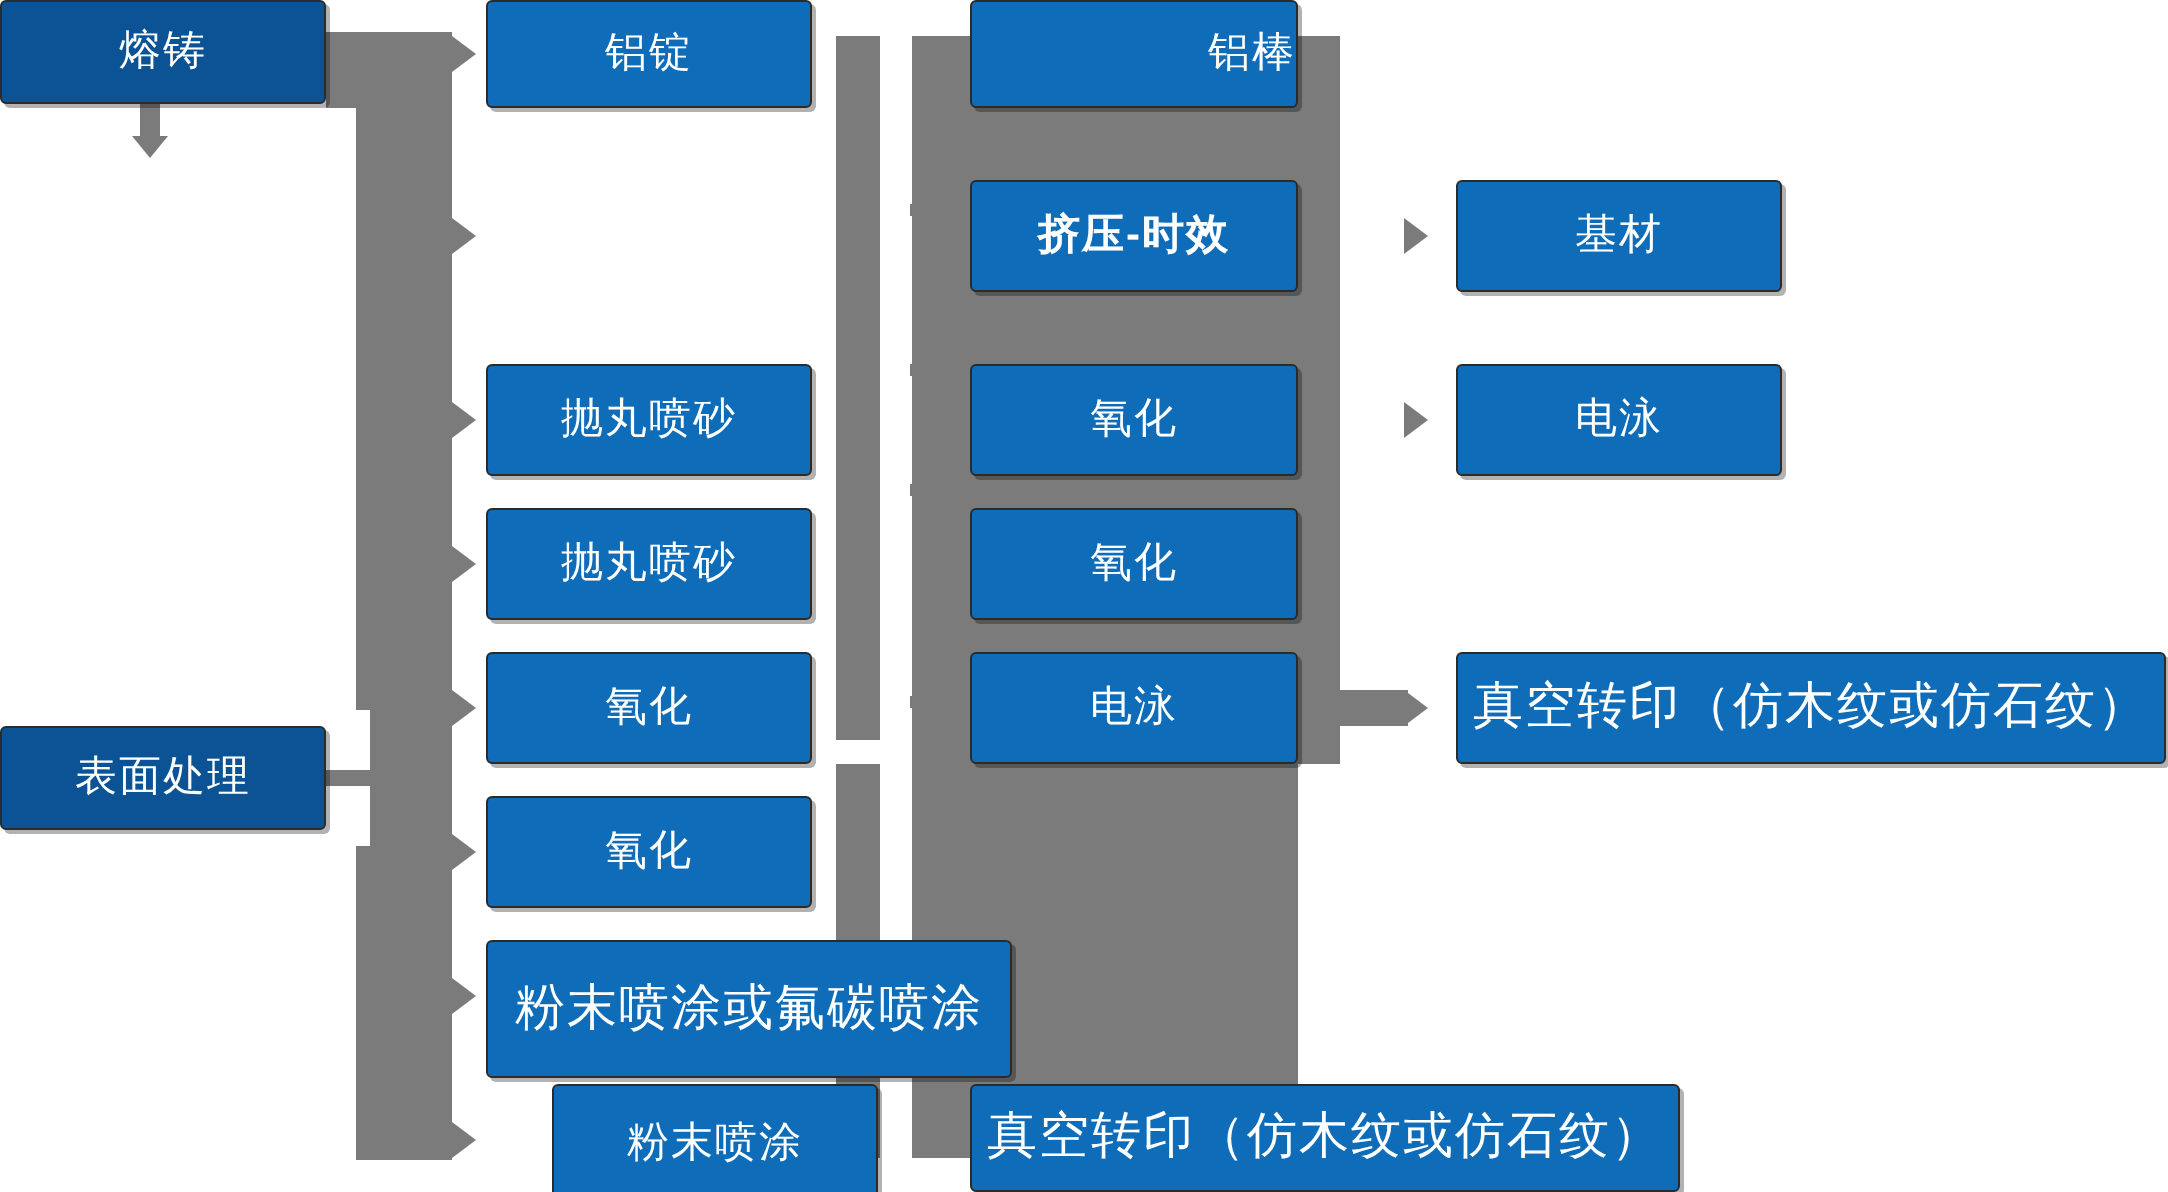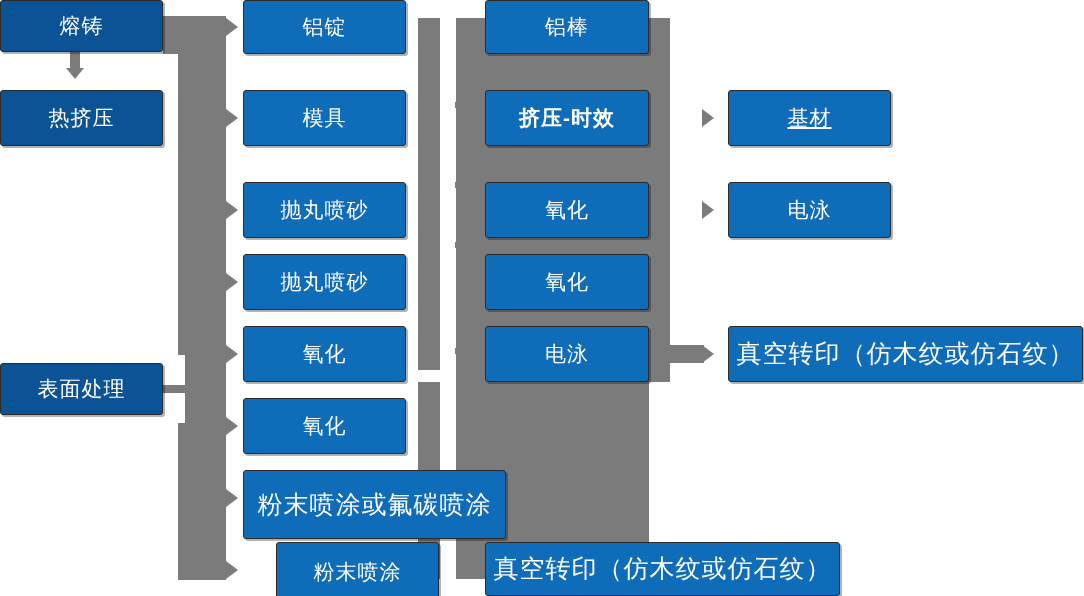--- a/index.html
+++ b/index.html
@@ -109,72 +109,66 @@
 
   <div class="gray-arrow" style="left:702px; top:109px;"></div>
   <div class="gray-arrow" style="left:702px; top:201px;"></div>
   <div class="gray-arrow" style="left:702px; top:345px;"></div>
 
   <div class="gray" style="left:670px; top:345px; width:34px; height:18px;"></div>
 
   <div class="node dark" style="left:0px; top:0px; width:163px; height:52px;">
     <span>熔铸</span>
   </div>
-  <div class="node dark" style="left:0px; top:90px; width:163px; height:56px;">
-    <span>热挤压</span>
-  </div>
   <div class="node dark" style="left:0px; top:363px; width:163px; height:52px;">
     <span>表面处理</span>
   </div>
 
   <div class="node mid" style="left:243px; top:0px; width:163px; height:54px;justify-content:center;">
     <span>铝锭</span>
-  </div>
-  <div class="node mid" style="left:243px; top:90px; width:163px; height:56px;">
-    <span>模具</span>
   </div>
   <div class="node mid" style="left:243px; top:182px; width:163px; height:56px;">
     <span>抛丸喷砂</span>
   </div>
   <div class="node mid" style="left:243px; top:254px; width:163px; height:56px;">
     <span>抛丸喷砂</span>
   </div>
   <div class="node mid" style="left:243px; top:326px; width:163px; height:56px;">
     <span>氧化</span>
   </div>
   <div class="node mid" style="left:243px; top:398px; width:163px; height:56px;">
     <span>氧化</span>
   </div>
   <div class="node mid wide" style="left:243px; top:470px; width:263px; height:69px;">
     <span>粉末喷涂或氟碳喷涂</span>
   </div>
   <div class="node mid" style="left:243px; top:542px; width:163px; height:60px;margin-left:33px;">
     <span>粉末喷涂</span>
   </div>
 
-  <div class="node mid" style="left:485px; top:0px; width:164px; height:54px;">
+  <div class="node mid" style="left:485px; top:0px; width:164px; height:54px;justify-content:flex-end;">
     <span>铝棒</span>
   </div>
   <div class="node mid" style="left:485px; top:90px; width:164px; height:56px;font-weight:bold;">
     <span>挤压-时效</span>
   </div>
   <div class="node mid" style="left:485px; top:182px; width:164px; height:56px;">
     <span>氧化</span>
   </div>
   <div class="node mid" style="left:485px; top:254px; width:164px; height:56px;">
     <span>氧化</span>
   </div>
   <div class="node mid" style="left:485px; top:326px; width:164px; height:56px;">
     <span>电泳</span>
   </div>
   <div class="node mid wide" style="left:485px; top:542px; width:355px; height:54px;">
     <span>真空转印（仿木纹或仿石纹）</span>
   </div>
 
-  <div class="node mid" style="left:728px; top:90px; width:163px; height:56px;text-decoration:underline;">
+  <div class="node mid" style="left:728px; top:90px; width:163px; height:56px;">
     <span>基材</span>
   </div>
   <div class="node mid" style="left:728px; top:182px; width:163px; height:56px;">
     <span>电泳</span>
   </div>
   <div class="node mid wide" style="left:728px; top:326px; width:355px; height:56px;">
     <span>真空转印（仿木纹或仿石纹）</span>
   </div>
 
 </div>

